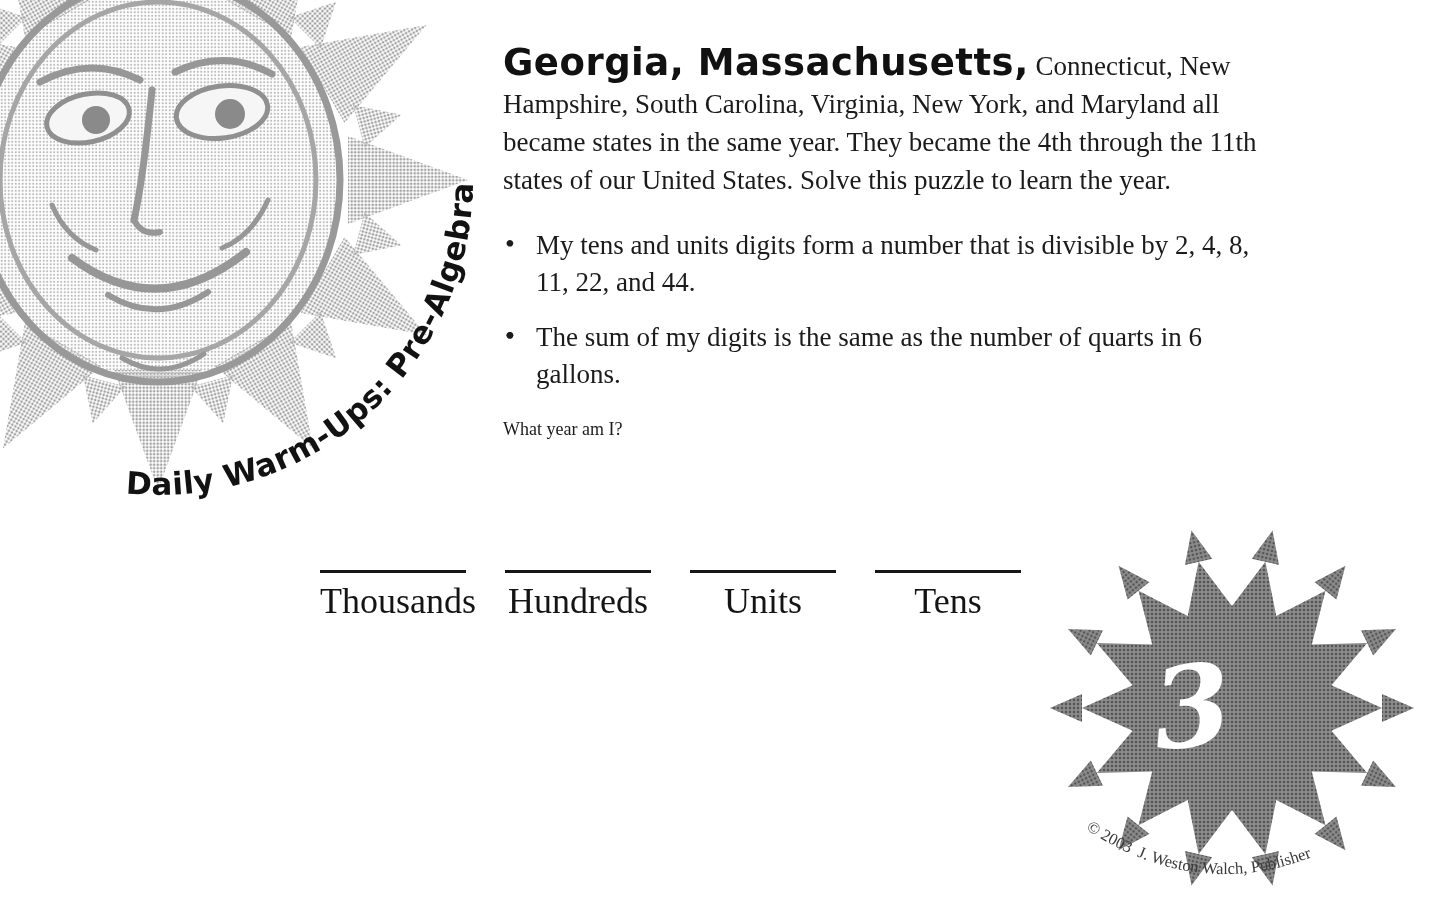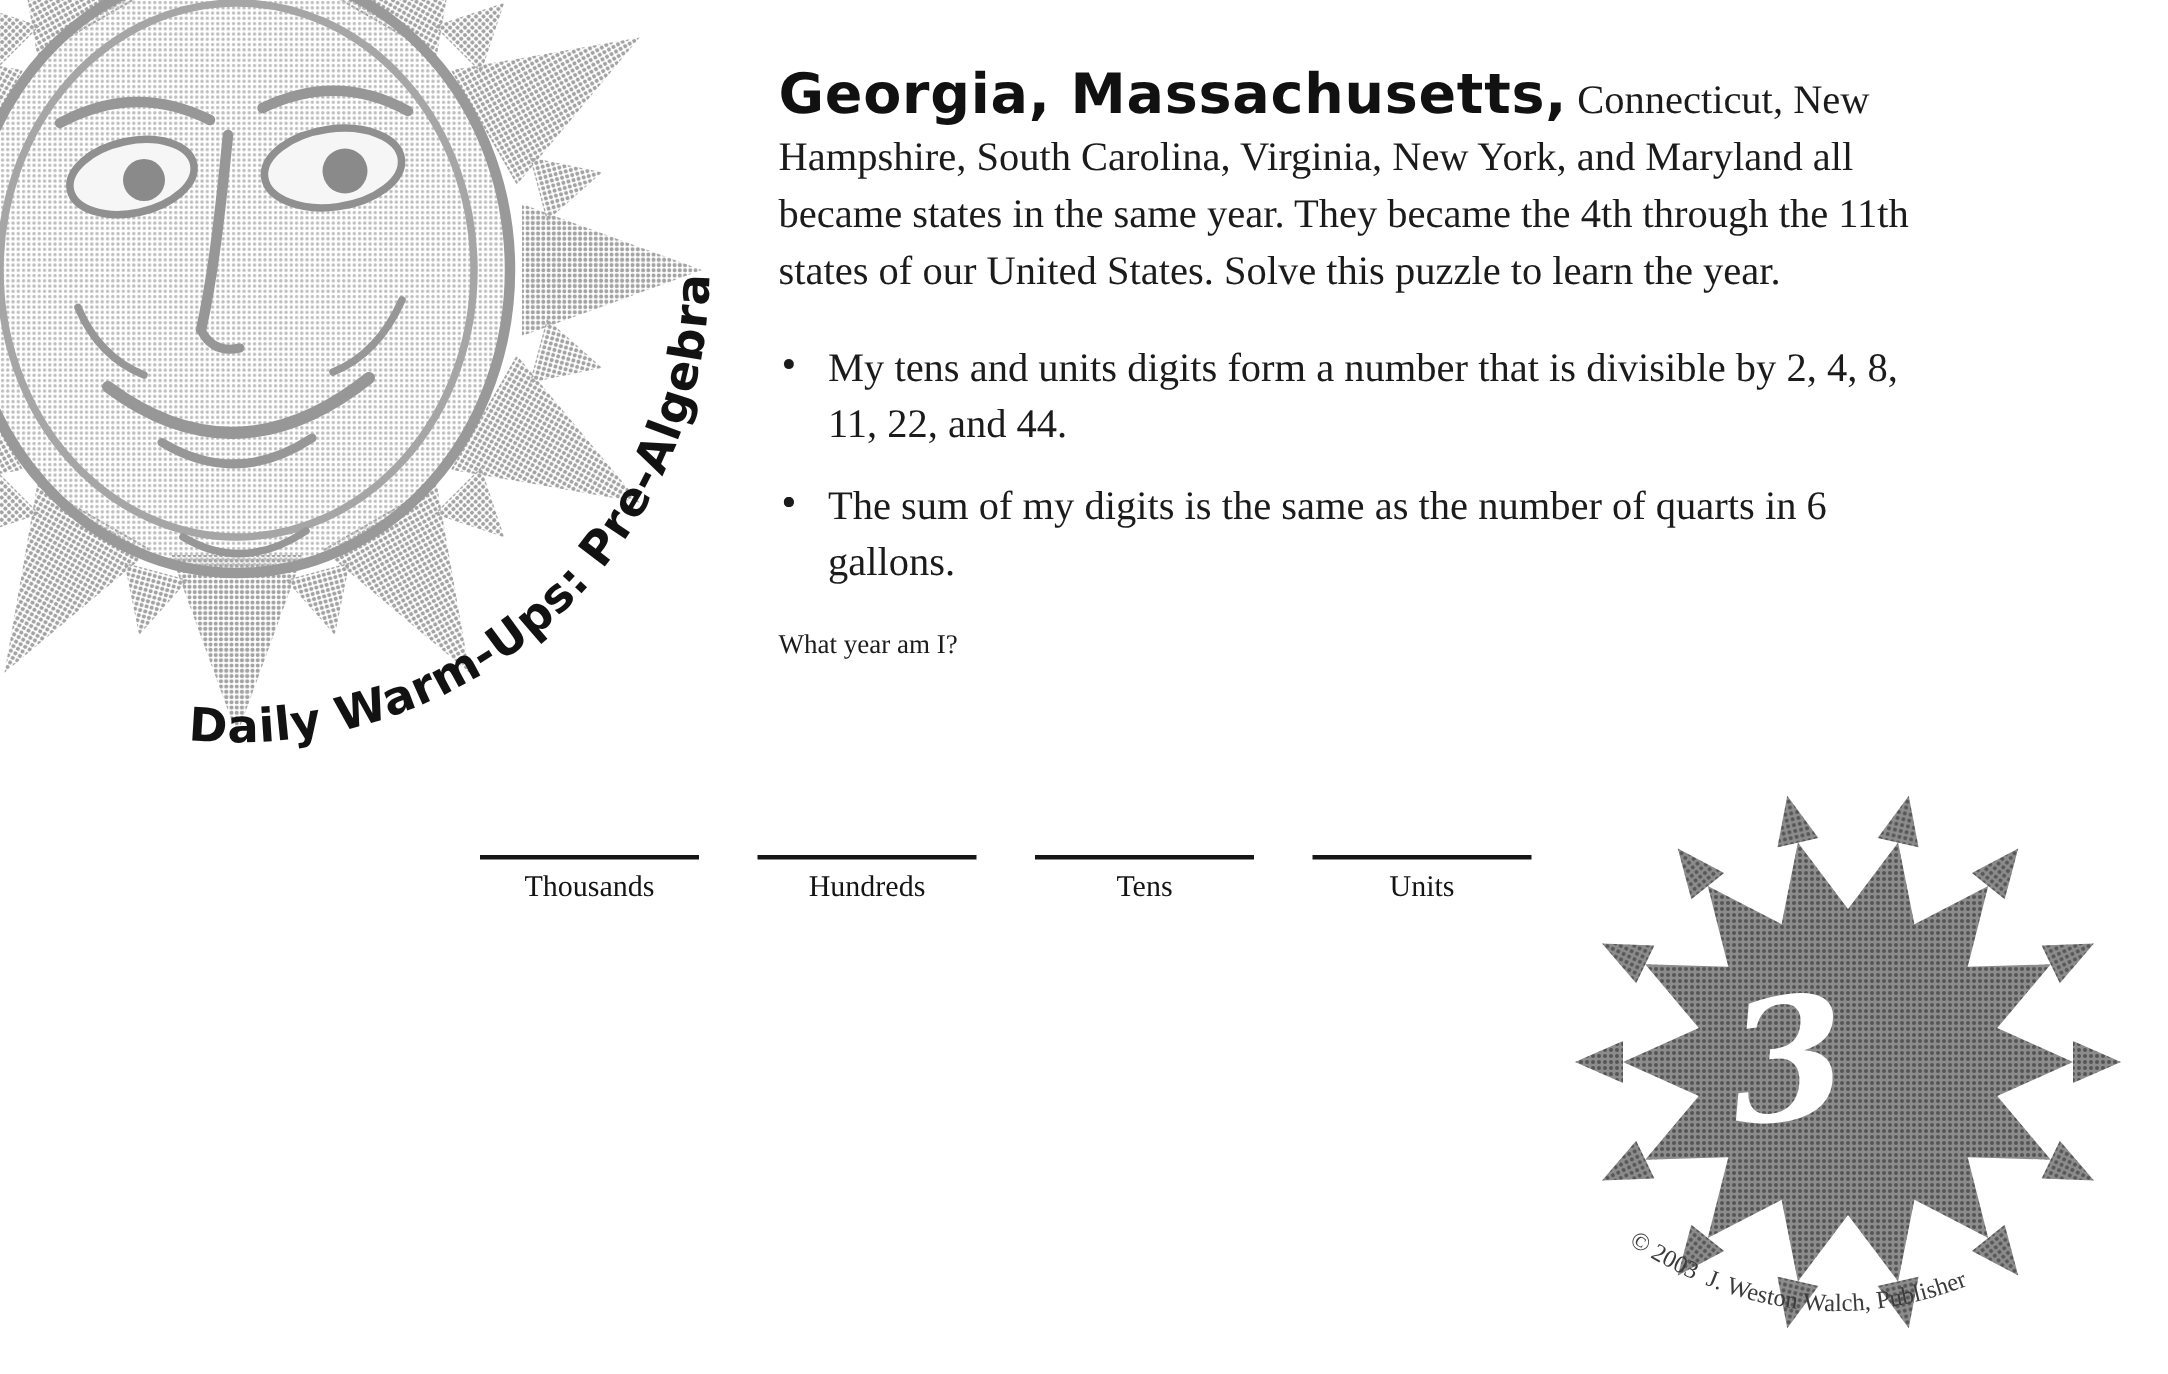--- a/index.html
+++ b/index.html
@@ -10,41 +10,41 @@
     font-family:"Liberation Serif", serif; color:#1b1b1b;
   }
   
   .sun-svg { position:absolute; left:0; top:0; }
   .series-title-text {
     font-family:"DejaVu Sans", sans-serif;
     font-weight:700; font-size:31px; letter-spacing:0.5px; fill:#121212;
   }
   
   .content {
-    position:absolute; left:503px; top:44px; width:765px;margin-left:16px;
+    position:absolute; left:503px; top:44px; width:765px;
   }
   .intro { font-size:27px; line-height:38px; }
   .title-lead {
     font-family:"DejaVu Sans", sans-serif;
     font-weight:700; font-size:37px; letter-spacing:0.5px;
     line-height:1; color:#111;
   }
   .clues { list-style:none; margin-top:28px; }
   .clue { position:relative; padding-left:33px; font-size:27px; line-height:37px; }
   .clue + .clue { margin-top:18px; }
   .clue .marker { position:absolute; left:2px; top:-2px; font-size:28px; }
   .question { margin-top:26px; font-size:18px; }
   
   .blanks {
     position:absolute; left:320px; top:570px;
     display:flex; gap:39px;
   }
   .blank { width:146px; text-align:center; }
   .blank .line { border-top:3px solid #161616; width:100%; height:0; }
-  .blank .label { margin-top:7px; font-size:20px; color:#141414; }
+  .blank .label { margin-top:7px; font-size:36px; color:#141414; }
   
   .badge-svg { position:absolute; left:1042px; top:508px; }
   .page-number-text {
     font-family:"DejaVu Serif", serif; font-style:italic; font-weight:700;
     font-size:112px; fill:#ffffff;
   }
   .copyright-text { font-size:16.5px; fill:#3b3b3b; font-family:"Liberation Serif", serif; }
   .sun-stroke { stroke:#979797; fill:none; stroke-linecap:round; }
 </style>
 </head>
@@ -150,25 +150,25 @@
     <div class="blank">
       <div class="line"></div>
       <div class="label">Thousands</div>
     </div>
     <div class="blank">
       <div class="line"></div>
       <div class="label">Hundreds</div>
     </div>
     <div class="blank">
       <div class="line"></div>
+      <div class="label">Units</div>
+    </div>
+    <div class="blank">
+      <div class="line"></div>
       <div class="label">Tens</div>
-    </div>
-    <div class="blank">
-      <div class="line"></div>
-      <div class="label">Units</div>
     </div>
   </div>
 
   <svg class="badge-svg" width="380" height="408" viewBox="0 0 380 408" aria-hidden="true">
     <defs>
       <pattern id="ht-dark" width="4" height="4" patternUnits="userSpaceOnUse">
         <rect width="4" height="4" fill="#8c8c8c"></rect>
         <circle cx="2" cy="2" r="1.35" fill="#555555"></circle>
       </pattern>
       <polygon id="badgetri" points="190,18 176,50 204,50" fill="url(#ht-dark)"></polygon>

